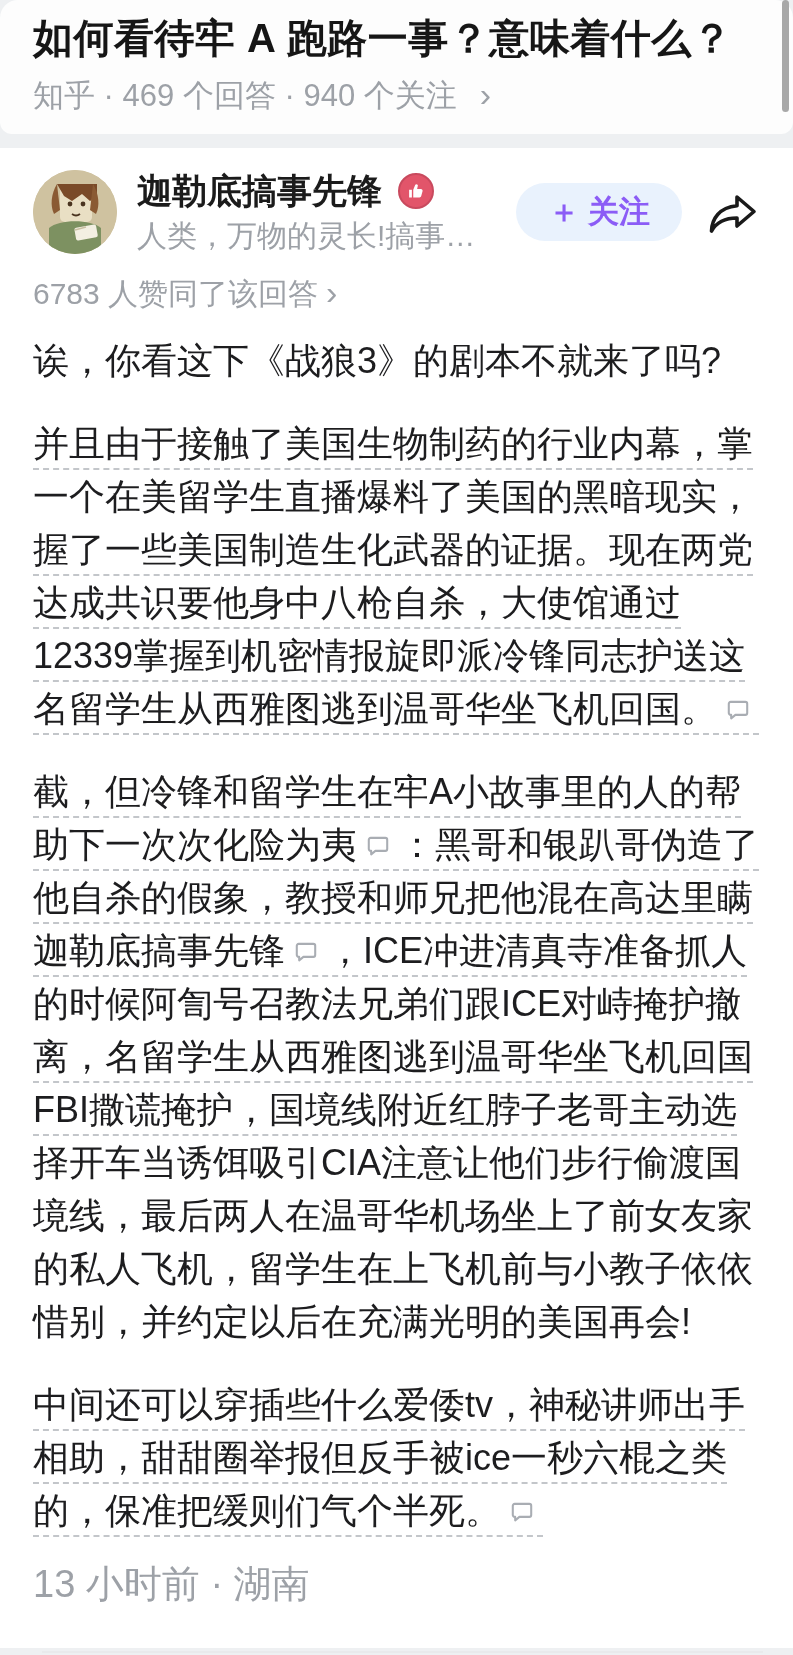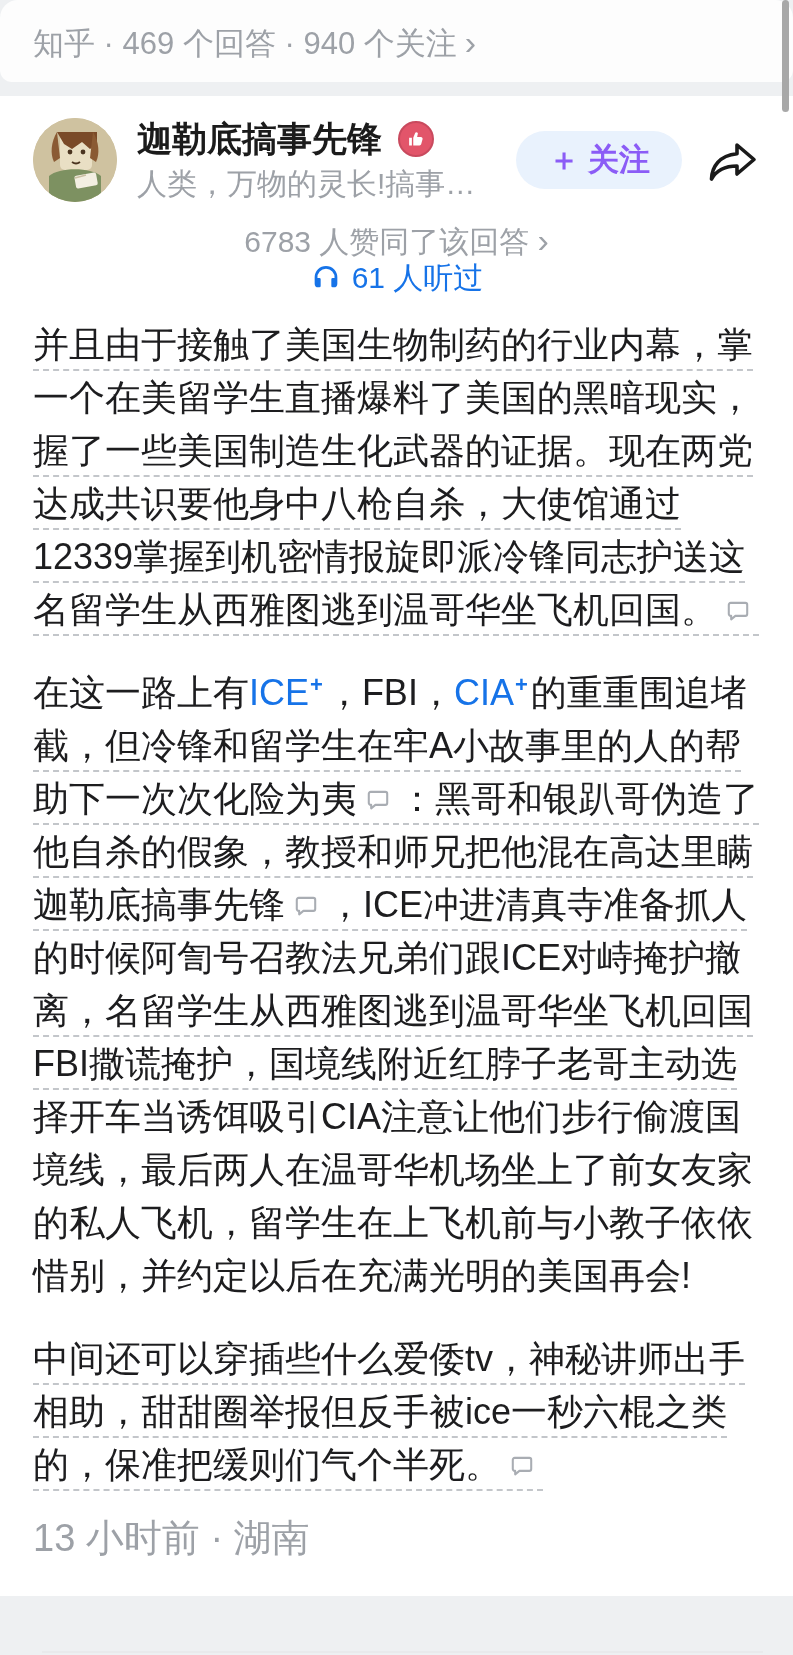--- a/index.html
+++ b/index.html
@@ -25,21 +25,21 @@
     color: #161616;
     letter-spacing: 0.5px;
   }
   .q-meta {
     margin-top: 14px;
     font-size: 31px;
     line-height: 36px;
     color: #9da1a7;
     display: flex;
     align-items: center;
-    gap: 8px;
+    gap: 23px;
   }
   .chev { color: #9da1a7; font-size: 34px; line-height: 1; transform: translateY(-2px); }
   
   .answer-card {
     background: #ffffff;
     margin-top: 14px;
     padding: 22px 33px 0 33px;
     min-height: 1500px;
   }
   .author-row { display: flex; align-items: center; }
@@ -73,21 +73,21 @@
     font-family: inherit;
     display: inline-flex; align-items: center;
     cursor: pointer;
   }
   .share-btn { margin-left: 24px; background: none; border: none; cursor: pointer; flex: 0 0 auto; }
   .share-btn svg { width: 54px; height: 48px; display: block; }
   
   .stats-row {
     margin-top: 22px;
     display: flex; justify-content: space-between; align-items: center;
-    font-size: 30px; line-height: 36px; flex-direction: column;
+    font-size: 30px; line-height: 36px;
   }
   .upvotes { color: #9da1a7; display: inline-flex; align-items: center; gap: 8px; cursor: pointer; }
   .listen { color: #1673e8; display: inline-flex; align-items: center; gap: 10px; cursor: pointer; }
   .listen svg { width: 32px; height: 32px; }
   
   .answer-body { margin-top: 22px; }
   .para { margin-bottom: 30px; }
   .para:last-child { margin-bottom: 0; }
   .line {
     height: 53px; line-height: 53px;
@@ -116,20 +116,21 @@
   }
   .bottom-divider {
     position: absolute; bottom: 2px; left: 42px; right: 30px;
     height: 2px; background: #e9eaec;
   }
 </style>
 </head>
 <body>
 
 <div class="question-card">
+  <div class="q-title">如何看待牢 A 跑路一事？意味着什么？</div>
   <div class="q-meta">
     <span>知乎 · 469 个回答 · 940 个关注</span>
     <span class="chev">›</span>
   </div>
 </div>
 
 <div class="answer-card">
 
   <div class="author-row">
     <div class="avatar">
@@ -164,41 +165,37 @@
         <path d="M31 9 L48 23.5 L31 38 V30 C17 30 9.5 36 5.5 43 C6 31 13 19.5 31 17.8 Z" stroke="#1a1a1a" stroke-width="3.6" stroke-linejoin="round" stroke-linecap="round"></path>
       </svg>
     </button>
   </div>
 
   <div class="stats-row">
     <span class="upvotes">
       <span>6783 人赞同了该回答</span>
       <span class="chev">›</span>
     </span>
-    <span class="listen">
-      <svg viewBox="0 0 24 24" xmlns="http://www.w3.org/2000/svg">
-        <path fill="#1673e8" d="M12 3a8.5 8.5 0 0 0-8.5 8.5v4.8A2.7 2.7 0 0 0 6.2 19H7a1 1 0 0 0 1-1v-5a1 1 0 0 0-1-1h-1.4A6.5 6.5 0 0 1 12 5a6.5 6.5 0 0 1 6.4 7H17a1 1 0 0 0-1 1v5a1 1 0 0 0 1 1h.8a2.7 2.7 0 0 0 2.7-2.7v-4.8A8.5 8.5 0 0 0 12 3z"></path>
-      </svg>
-      <span>61 人听过</span>
-    </span>
   </div>
 
   <div class="answer-body">
+      <div class="para">
+        <div class="line"><span class="txt"><span>诶，你看这下《战狼3》的剧本不就来了吗?</span></span></div>
+      </div>
       <div class="para">
         <div class="line"><span class="txt u"><span>并且由于接触了美国生物制药的行业内幕，掌</span></span></div>
         <div class="line"><span class="txt"><span>一个在美留学生直播爆料了美国的黑暗现实，</span></span></div>
         <div class="line"><span class="txt u"><span>握了一些美国制造生化武器的证据。现在两党</span></span></div>
         <div class="line"><span class="txt u"><span>达成共识要他身中八枪自杀，大使馆通过</span></span></div>
         <div class="line"><span class="txt u"><span>12339掌握到机密情报旋即派冷锋同志护送这</span></span></div>
         <div class="line"><span class="txt u"><span>名留学生从西雅图逃到温哥华坐飞机回国。</span><span class="bubble"><svg viewBox="0 0 24 24" fill="none" xmlns="http://www.w3.org/2000/svg">
                 <path d="M5.2 4.5h13.6c.94 0 1.7.76 1.7 1.7v8.6c0 .94-.76 1.7-1.7 1.7H9.6l-3.9 3.2v-3.2H5.2c-.94 0-1.7-.76-1.7-1.7V6.2c0-.94.76-1.7 1.7-1.7z" stroke="#a9adb3" stroke-width="1.9" stroke-linejoin="round"></path>
               </svg></span></span></div>
       </div>
       <div class="para">
-        <div class="line"><span class="txt"><span>在这一路上有</span><span class="link">ICE</span><span class="sup">+</span><span>，FBI，</span><span class="link">CIA</span><span class="sup">+</span><span>的重重围追堵</span></span></div>
         <div class="line"><span class="txt u"><span>截，但冷锋和留学生在牢A小故事里的人的帮</span></span></div>
         <div class="line"><span class="txt u"><span>助下一次次化险为夷</span><span class="bubble"><svg viewBox="0 0 24 24" fill="none" xmlns="http://www.w3.org/2000/svg">
                 <path d="M5.2 4.5h13.6c.94 0 1.7.76 1.7 1.7v8.6c0 .94-.76 1.7-1.7 1.7H9.6l-3.9 3.2v-3.2H5.2c-.94 0-1.7-.76-1.7-1.7V6.2c0-.94.76-1.7 1.7-1.7z" stroke="#a9adb3" stroke-width="1.9" stroke-linejoin="round"></path>
               </svg></span><span>：黑哥和银趴哥伪造了</span></span></div>
         <div class="line"><span class="txt u"><span>他自杀的假象，教授和师兄把他混在高达里瞒</span></span></div>
         <div class="line"><span class="txt u"><span>迦勒底搞事先锋</span><span class="bubble"><svg viewBox="0 0 24 24" fill="none" xmlns="http://www.w3.org/2000/svg">
                 <path d="M5.2 4.5h13.6c.94 0 1.7.76 1.7 1.7v8.6c0 .94-.76 1.7-1.7 1.7H9.6l-3.9 3.2v-3.2H5.2c-.94 0-1.7-.76-1.7-1.7V6.2c0-.94.76-1.7 1.7-1.7z" stroke="#a9adb3" stroke-width="1.9" stroke-linejoin="round"></path>
               </svg></span><span>，ICE冲进清真寺准备抓人</span></span></div>
         <div class="line"><span class="txt"><span>的时候阿訇号召教法兄弟们跟ICE对峙掩护撤</span></span></div>
         <div class="line"><span class="txt u"><span>离，名留学生从西雅图逃到温哥华坐飞机回国</span></span></div>

